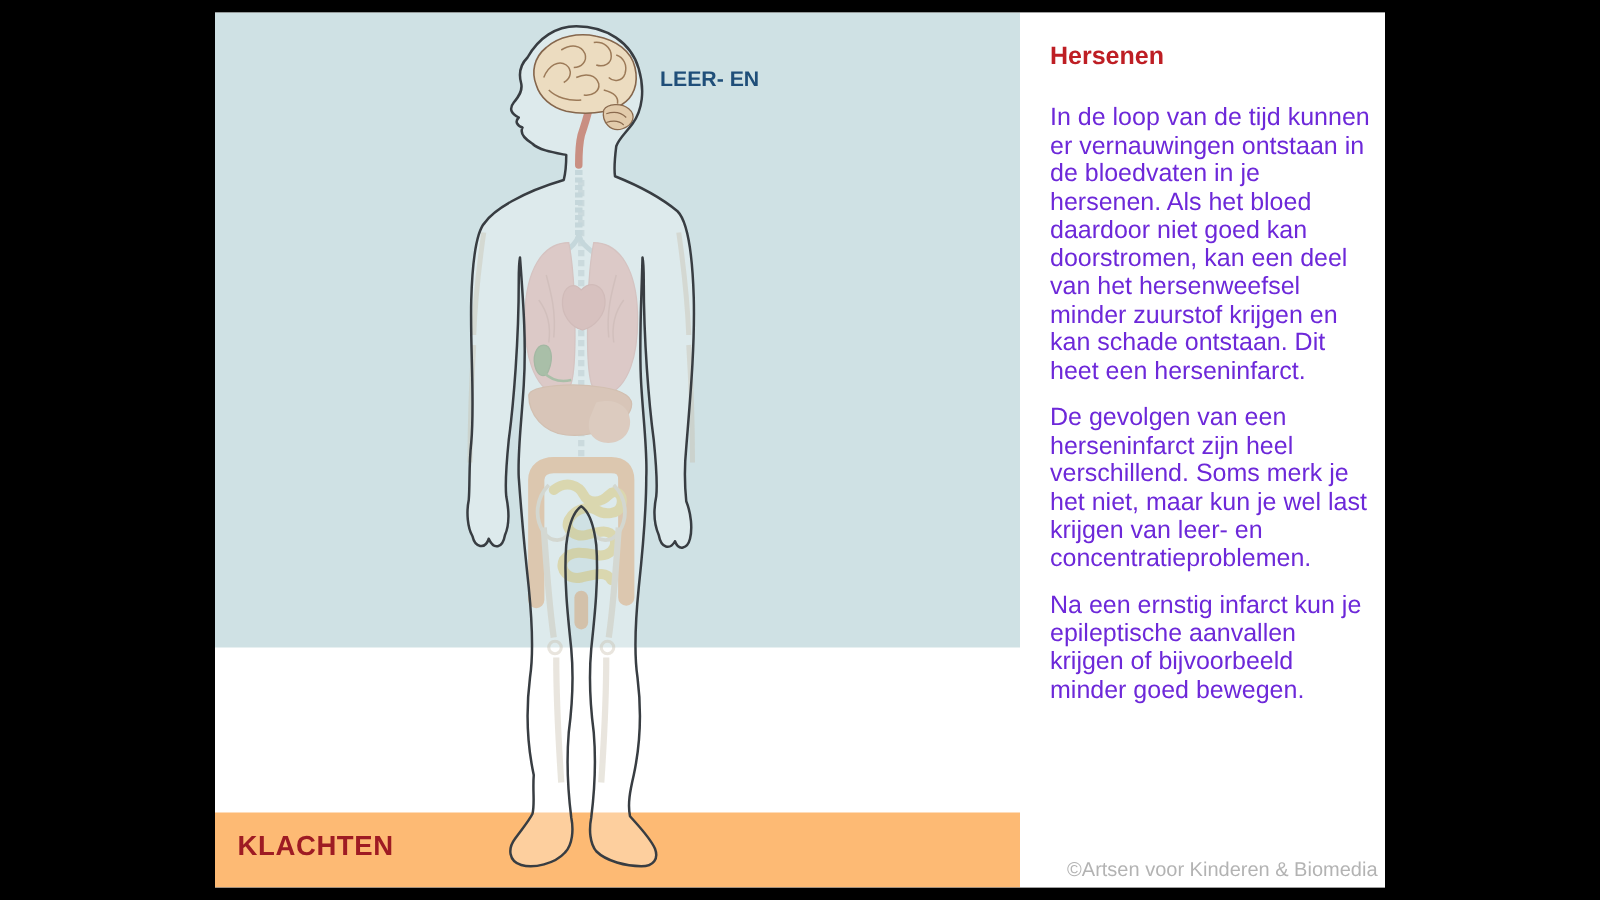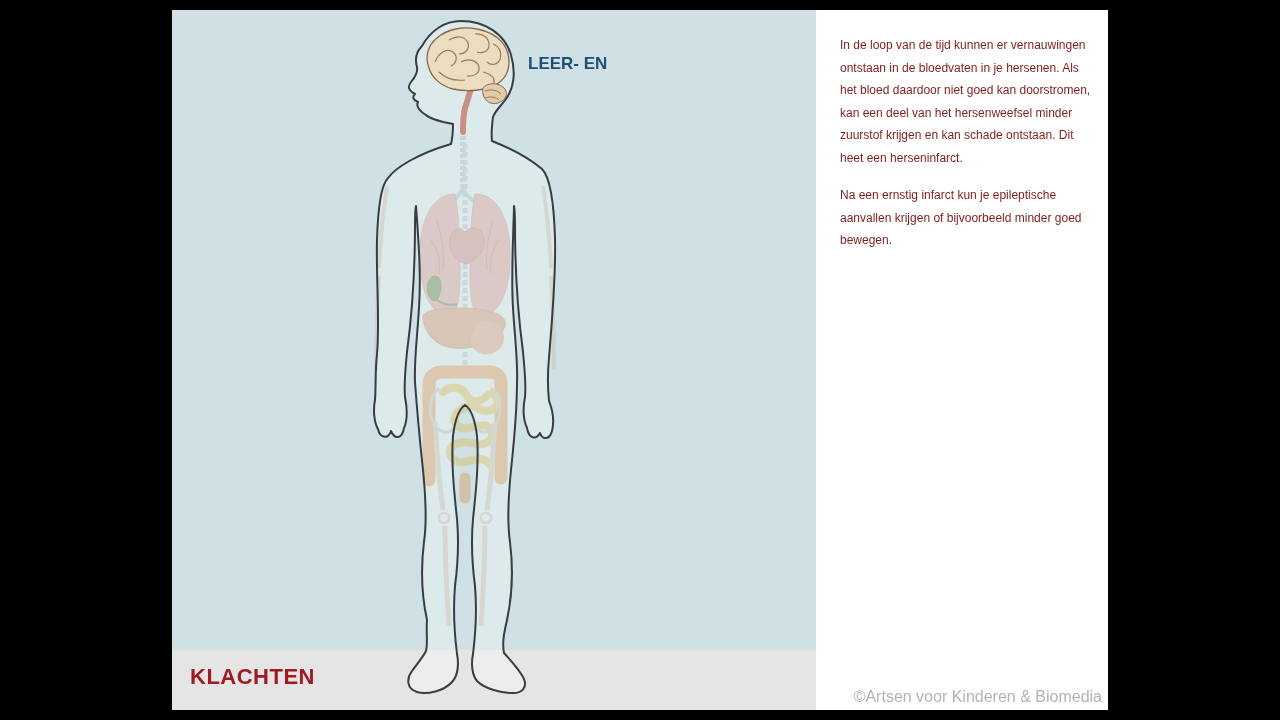--- a/index.html
+++ b/index.html
@@ -1,26 +1,26 @@
 <!DOCTYPE html>
 <html><head>
 <meta charset="utf-8">
 <style>
   html,body{margin:0;padding:0;background:#000;}
   body{width:1280px;height:720px;overflow:hidden;font-family:"Liberation Sans",sans-serif;}
   .viewport{position:relative;width:1280px;height:720px;background:#000;}
   .stage{position:absolute;left:172px;top:10px;width:936px;height:700px;background:#ffffff;overflow:hidden;}
-  .anatomy-panel{position:absolute;left:0;top:0;width:644px;height:640px;background:#cfe1e4;}
+  .anatomy-panel{position:absolute;left:0;top:0;width:644px;height:508px;background:#cfe1e4;}
   .condition-label{position:absolute;left:356px;top:40px;font-weight:bold;font-size:17px;line-height:27px;color:#1f4e79;z-index:3;cursor:pointer;}
   .figure-svg{position:absolute;left:193px;top:0;width:200px;height:690px;z-index:2;}
-  .footer-strip{position:absolute;left:0;top:640px;width:644px;height:60px;background:#e5e5e5;}
+  .footer-strip{position:absolute;left:0;top:640px;width:644px;height:60px;background:#fdba74;}
   .section-title{position:absolute;left:18px;top:14px;font-size:22px;font-weight:bold;color:#9e1b23;letter-spacing:0.5px;}
   .info-panel{position:absolute;left:644px;top:0;width:292px;height:700px;background:#ffffff;box-sizing:border-box;padding:24px 10px 0 24px;}
   .info-heading{margin:0 0 26px 0;font-size:20px;font-weight:bold;color:#be1e24;}
-  .info-panel p{margin:0 0 15px 0;font-size:12px;line-height:22.5px;color:#7f1d1d;width:258px;}
+  .info-panel p{margin:0 0 15px 0;font-size:20px;line-height:22.5px;color:#6d28d9;width:258px;}
   .copyright{position:absolute;right:6px;bottom:4px;font-size:16px;color:#b3b3b3;}
 </style>
 </head>
 <body>
 
 <div class="viewport">
   <div class="stage">
 
     <div class="anatomy-panel">
       <div class="condition-label">
@@ -110,19 +110,21 @@
         C40,362 39,377 40,387 C42,397 43,409 39,418 C37,429 30,430 26,421
         C23,430 15,428 13,419 C9,412 8,400 10,390 C11,378 10,362 12,344
         C15,312 11,268 12,230 C13,196 16,175 23,168 Z"></path>
     </svg>
 
     <div class="footer-strip">
       <div class="section-title">KLACHTEN</div>
     </div>
 
     <div class="info-panel">
+      <h1 class="info-heading">Hersenen</h1>
       <p>In de loop van de tijd kunnen er vernauwingen ontstaan in de bloedvaten in je hersenen. Als het bloed daardoor niet goed kan doorstromen, kan een deel van het hersenweefsel minder zuurstof krijgen en kan schade ontstaan. Dit heet een herseninfarct.</p>
+      <p>De gevolgen van een herseninfarct zijn heel verschillend. Soms merk je het niet, maar kun je wel last krijgen van leer- en concentratieproblemen.</p>
       <p>Na een ernstig infarct kun je epileptische aanvallen krijgen of bijvoorbeeld minder goed bewegen.</p>
       <div class="copyright">©Artsen voor Kinderen &amp; Biomedia</div>
     </div>
 
   </div>
 </div>
 
 </body></html>

